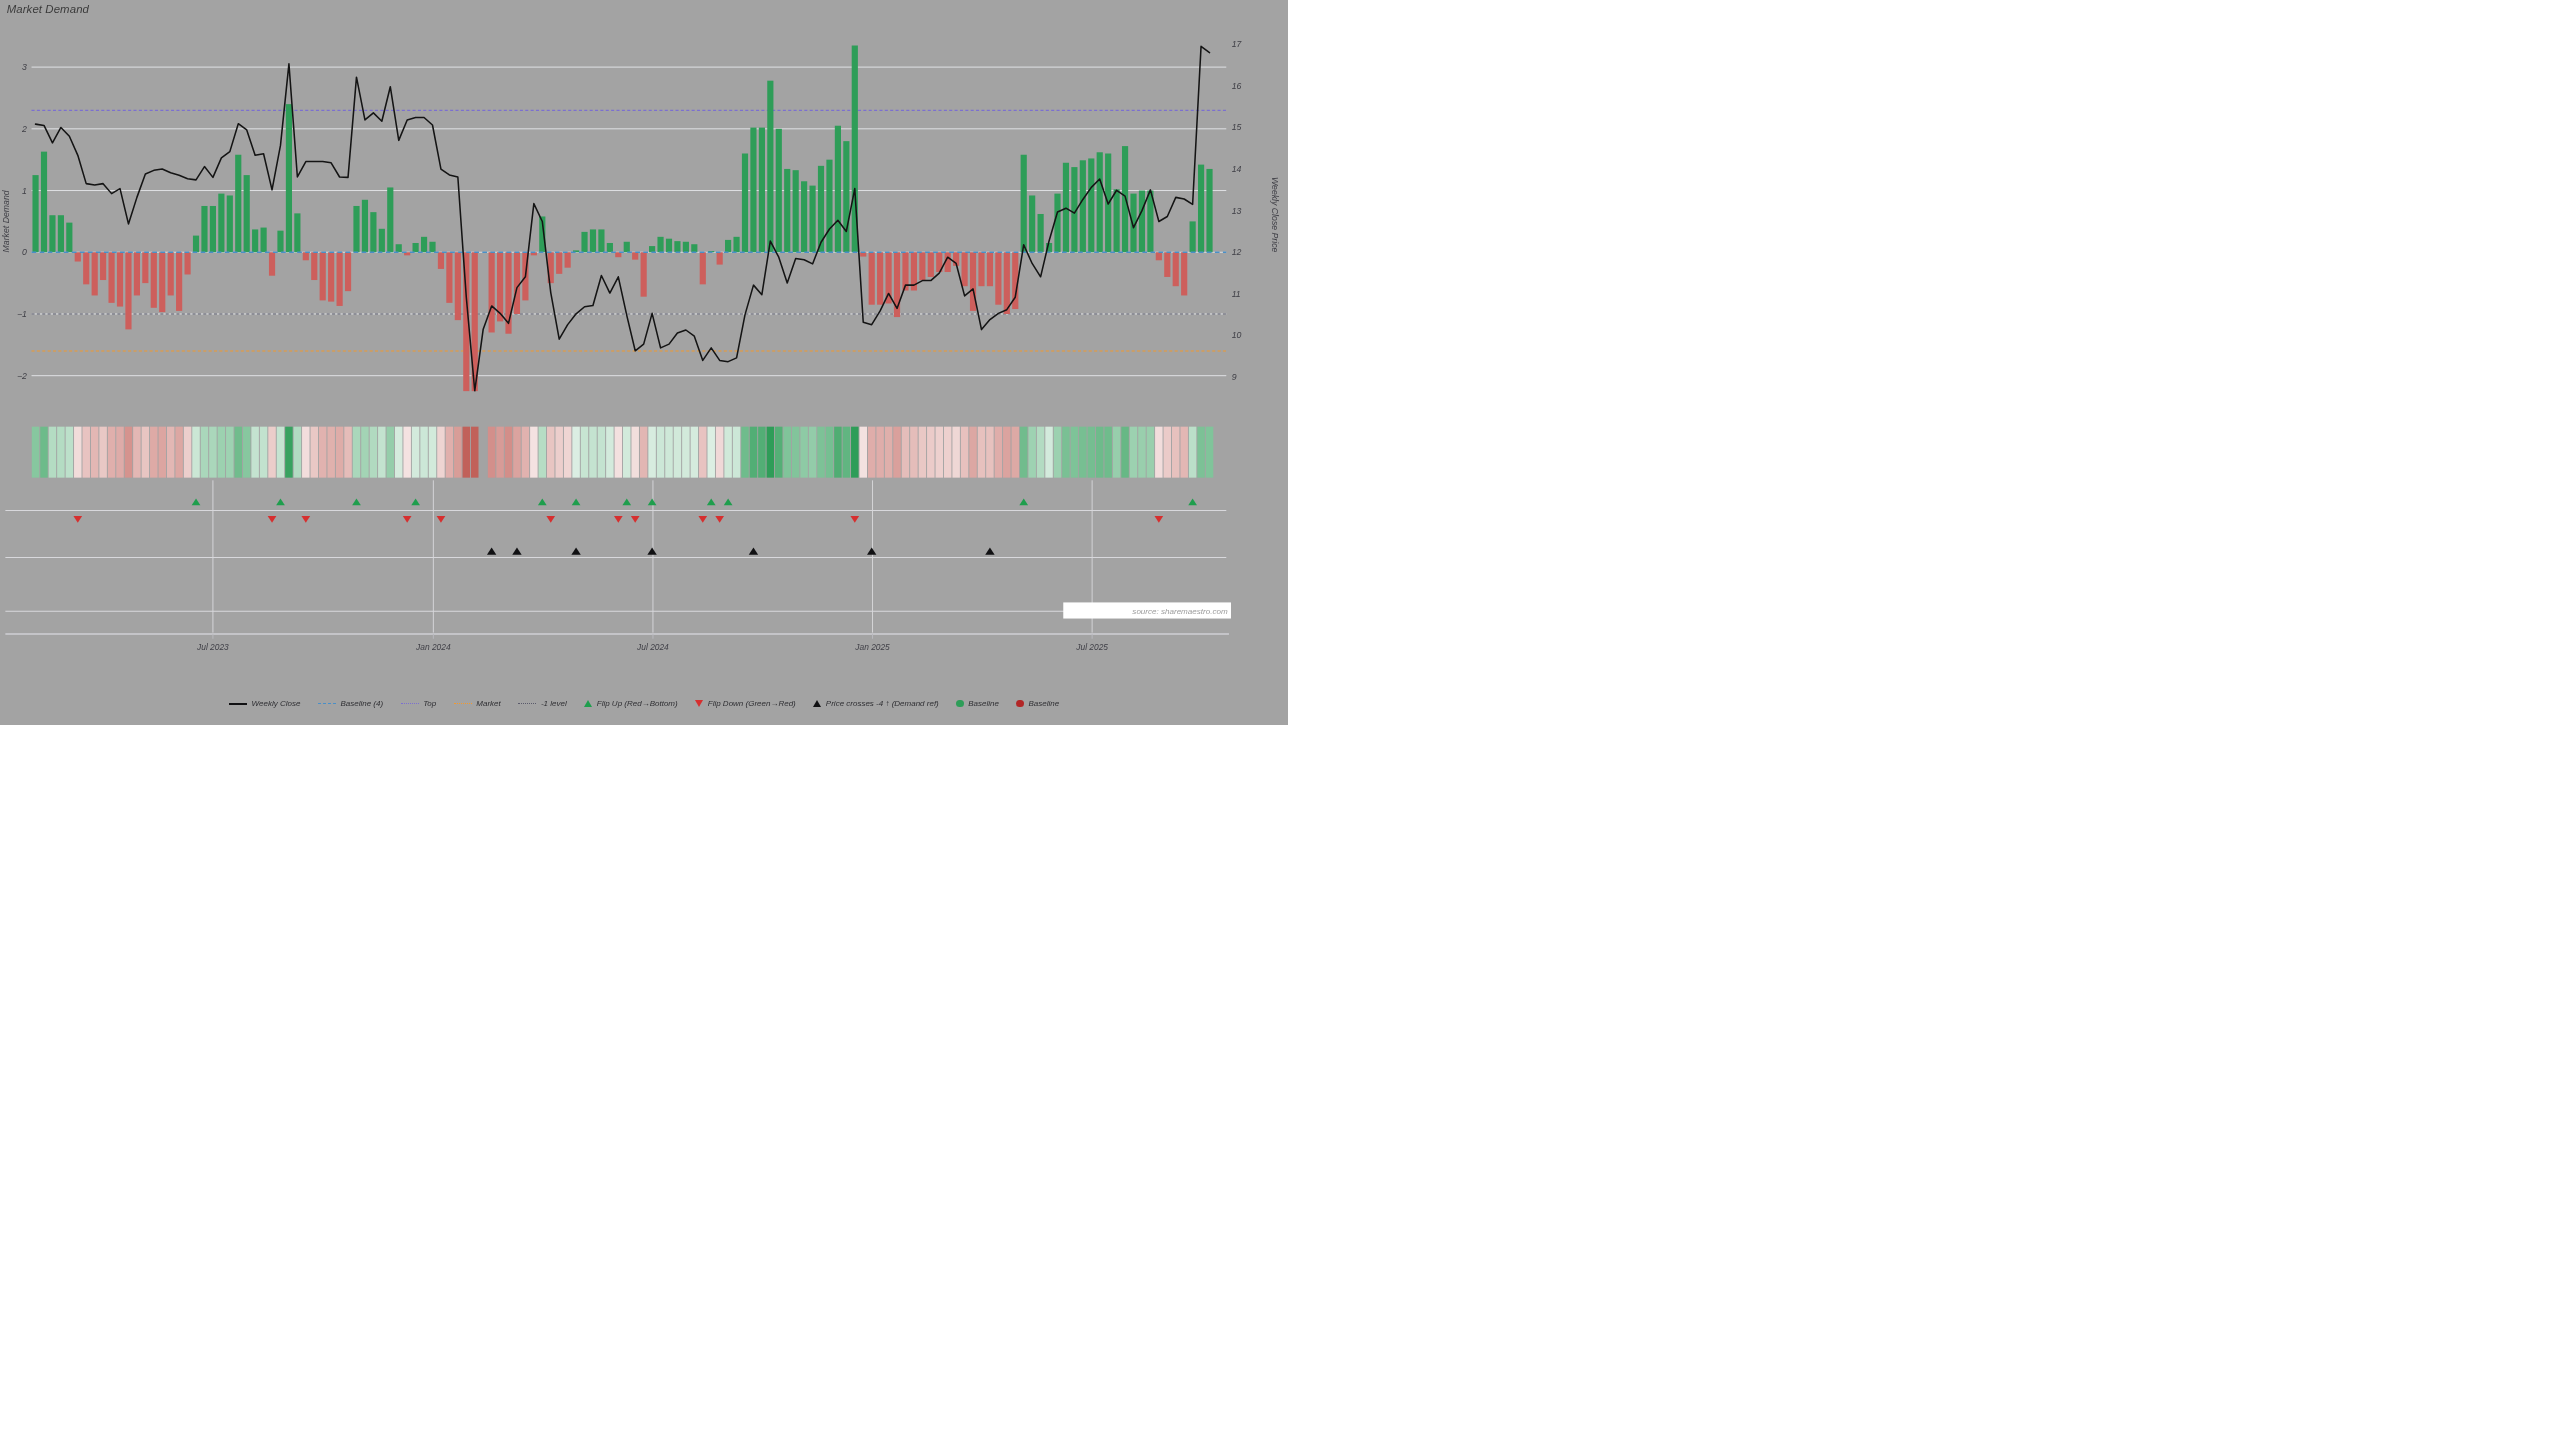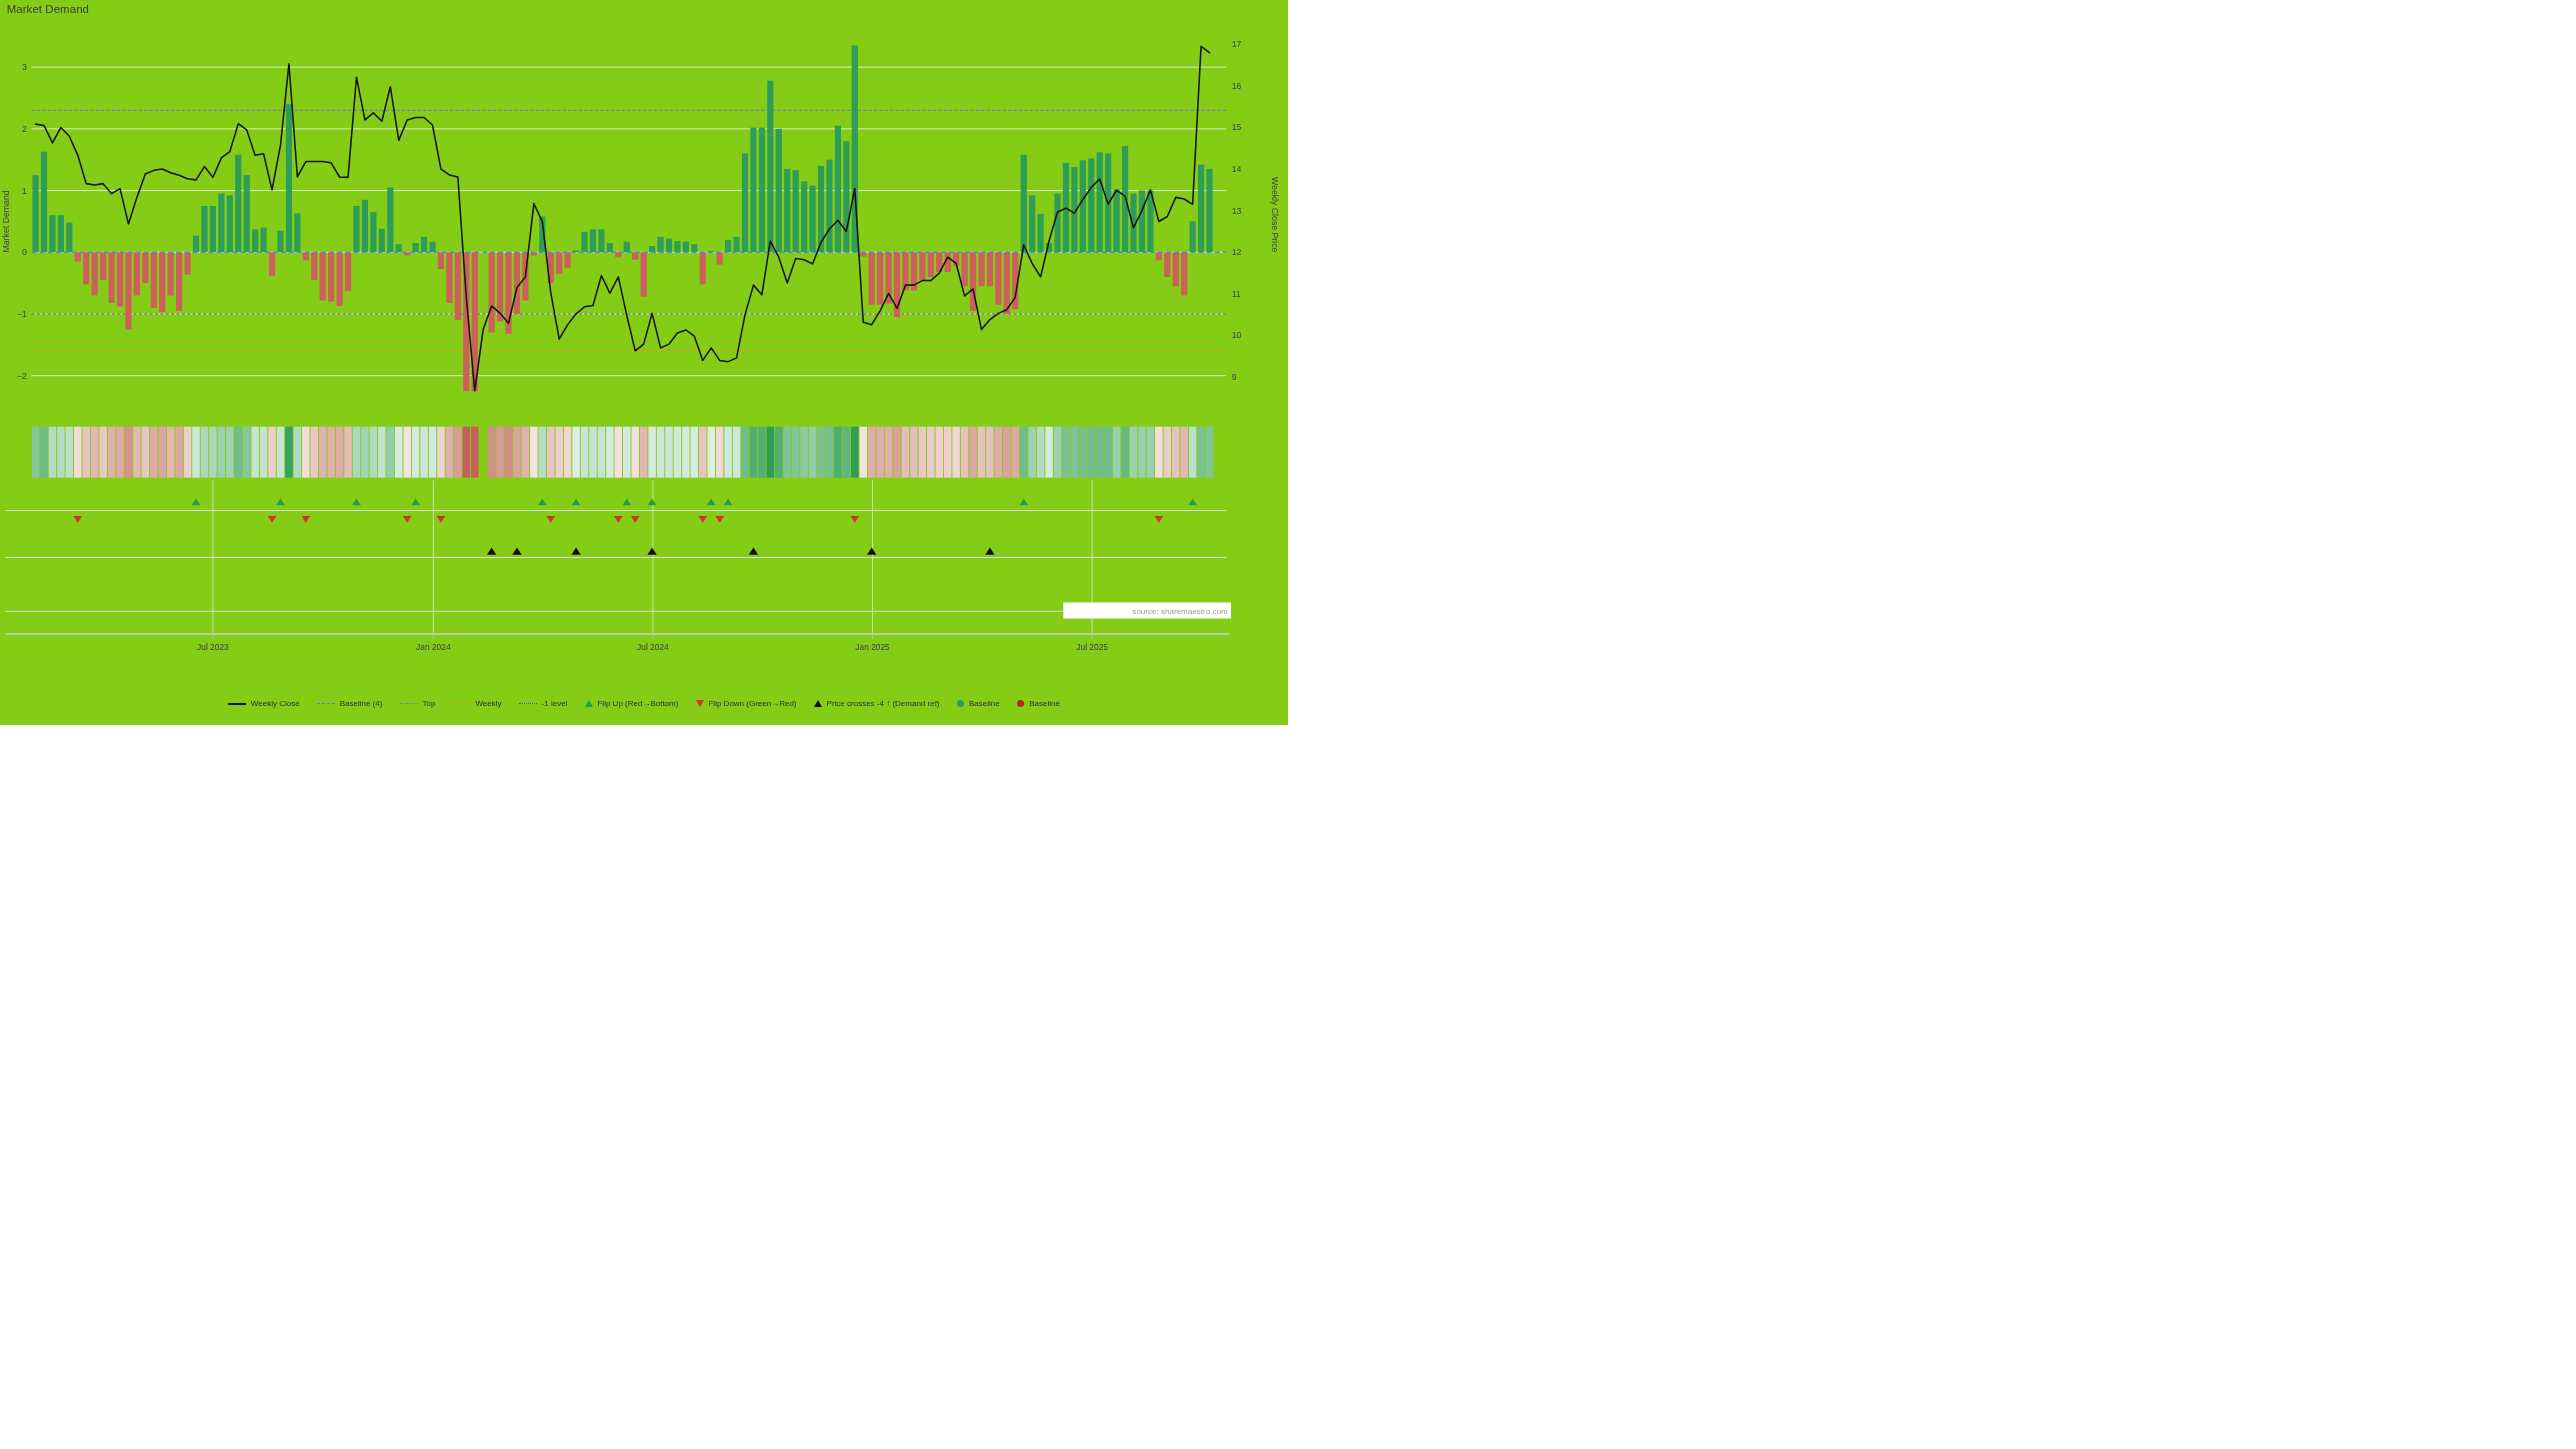--- a/index.html
+++ b/index.html
@@ -1,17 +1,17 @@
 <!DOCTYPE html>
 <html style="font-size:10.7px"><head>
 <meta charset="utf-8">
 <style>
   html,body{margin:0;padding:0;background:#ffffff;}
   body{font-family:"Liberation Sans", sans-serif; -webkit-font-smoothing:antialiased;}
-  .page{position:relative;width:1288px;height:725px;background:#84cc16;overflow:hidden;}
+  .page{position:relative;width:1288px;height:725px;background:#a3a3a3;overflow:hidden;font-style:italic;}
   .title{position:absolute;left:6.7px;top:2.7px;font-size:11.4px;color:#3b3b3b;letter-spacing:0.1px;}
   #chart{position:absolute;left:0;top:0;width:1288px;height:691px;}
   .tick-text{font-size:13px;fill:#3f3f46;}
   .xtick-text{font-size:12.5px;fill:#3f3f46;}
   .axis-label{font-size:13px;fill:#3f3f46;}
   .source-text{font-size:12px;fill:#9b9b9b;}
   .legend{position:absolute;left:0;right:0;top:699px;display:flex;justify-content:center;align-items:center;gap:17.4px;}
   .legend-item{display:flex;align-items:center;gap:4.7px;cursor:pointer;}
   .legend-label{font-size:8px;color:#2f2f33;white-space:nowrap;}
   .sw{display:inline-block;}
@@ -404,21 +404,21 @@
     <div class="legend-item">
       <span class="sw sw-dash-blue"></span>
       <span class="legend-label">Baseline (4)</span>
     </div>
     <div class="legend-item">
       <span class="sw sw-dot-purple"></span>
       <span class="legend-label">Top</span>
     </div>
     <div class="legend-item">
       <span class="sw sw-dot-orange"></span>
-      <span class="legend-label">Weekly</span>
+      <span class="legend-label">Market</span>
     </div>
     <div class="legend-item">
       <span class="sw sw-dot-gray"></span>
       <span class="legend-label">-1 level</span>
     </div>
     <div class="legend-item">
       <span class="sw sw-tri-up-green"></span>
       <span class="legend-label">Flip Up (Red→Bottom)</span>
     </div>
     <div class="legend-item">

